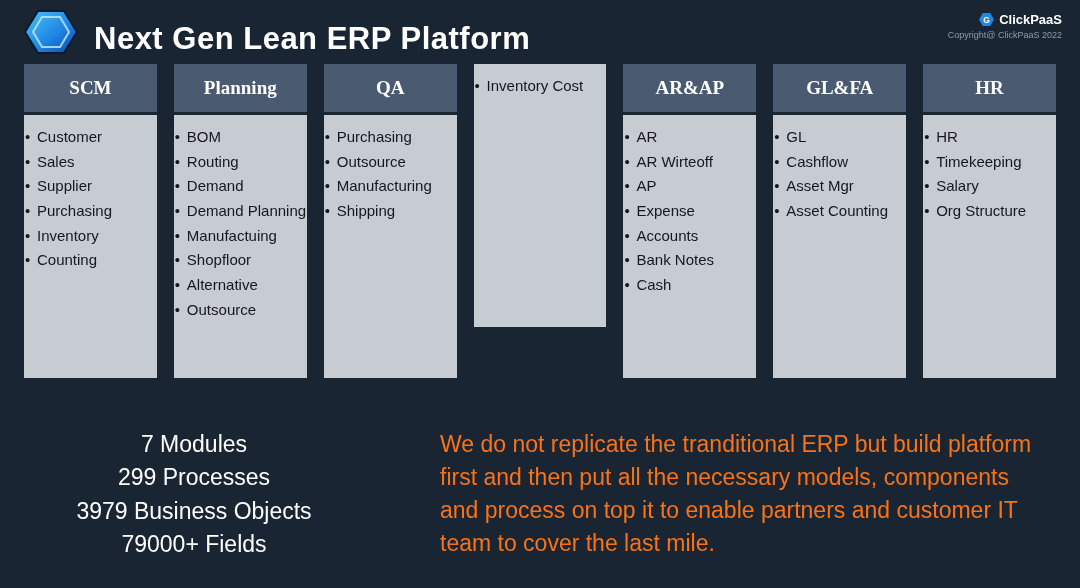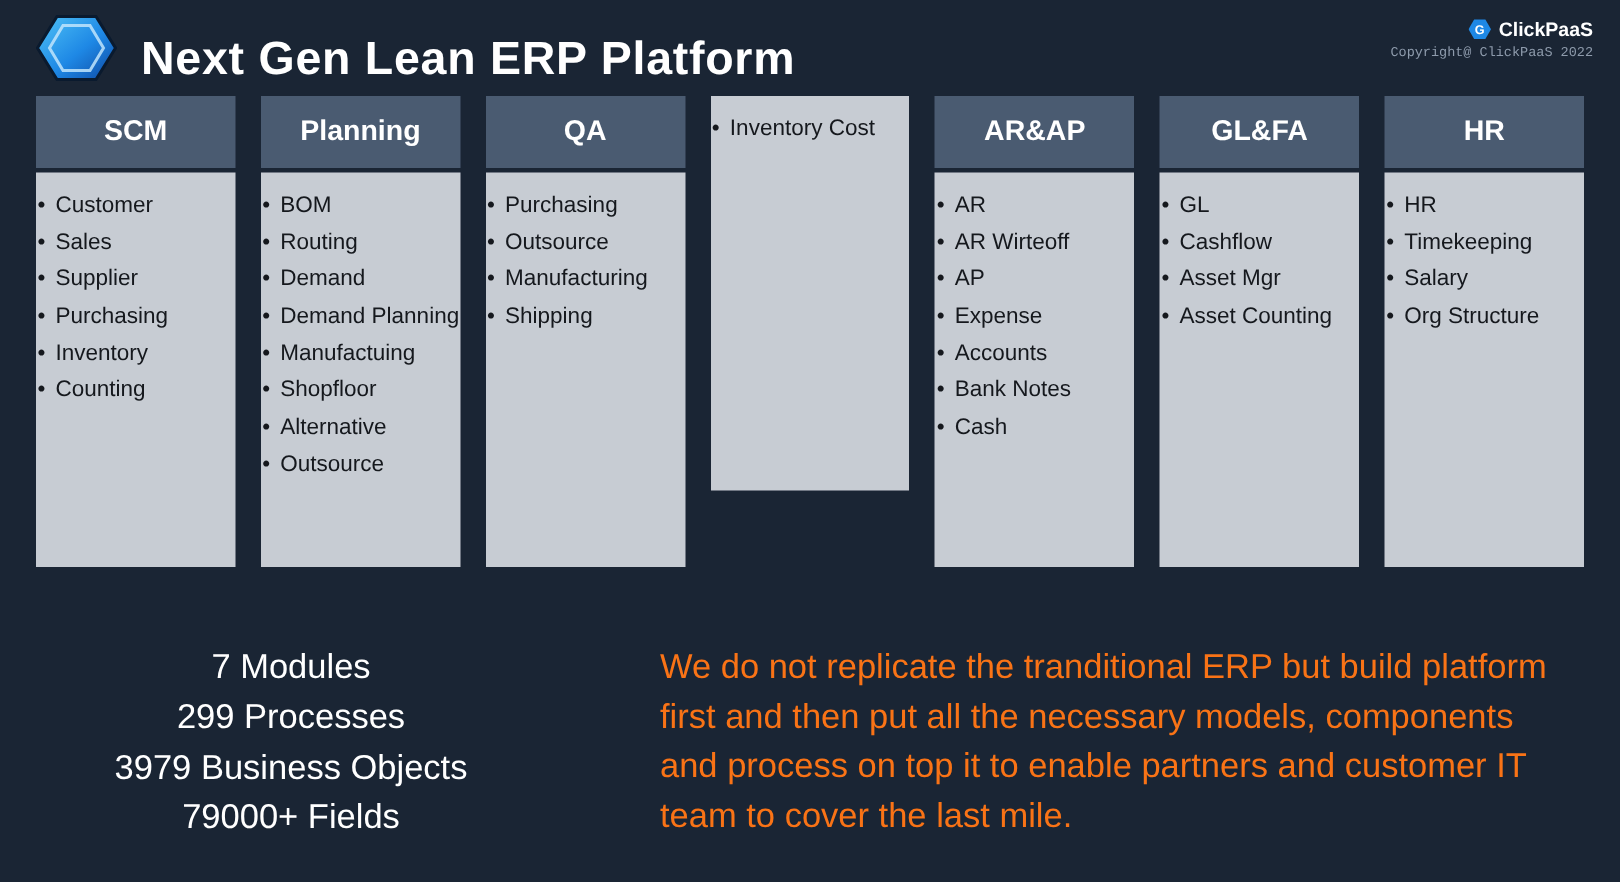--- a/index.html
+++ b/index.html
@@ -58,41 +58,41 @@
   .brand-name {
     font-size: 13px;
     font-weight: bold;
     color: #ffffff;
     text-align: right;
   }
   .brand-copyright {
     font-size: 9px;
     color: #8e9bac;
     margin-top: 3px;
-    font-family: Liberation Mono, monospace;
   }
 
   
   .modules-row {
     display: flex;
     gap: 17px;
     padding: 8px 24px 0 24px;
   }
   .module-column {
     flex: 1 1 0;
     min-width: 0;
   }
   .module-header {
     background: #4a5b71;
     color: #ffffff;
     font-size: 19px;
     font-weight: bold;
     text-align: center;
     padding: 13px 0;
     margin-bottom: 3px;
+    font-family: Liberation Serif, serif;
   }
   .module-body {
     background: #c7ccd3;
     height: 247px;
     padding: 8px 0;
     box-sizing: content-box;
   }
   .module-body ul {
     margin: 4px 0 0 0;
     padding: 0;

